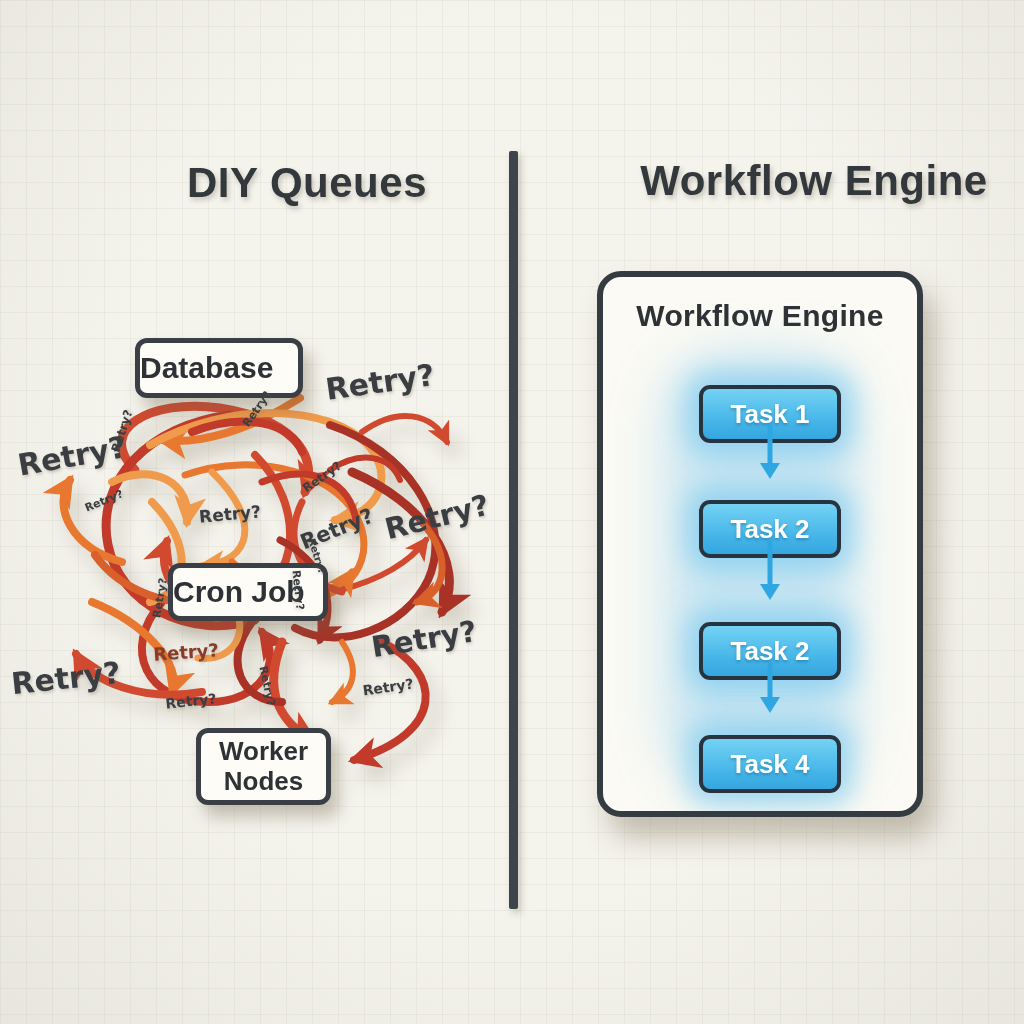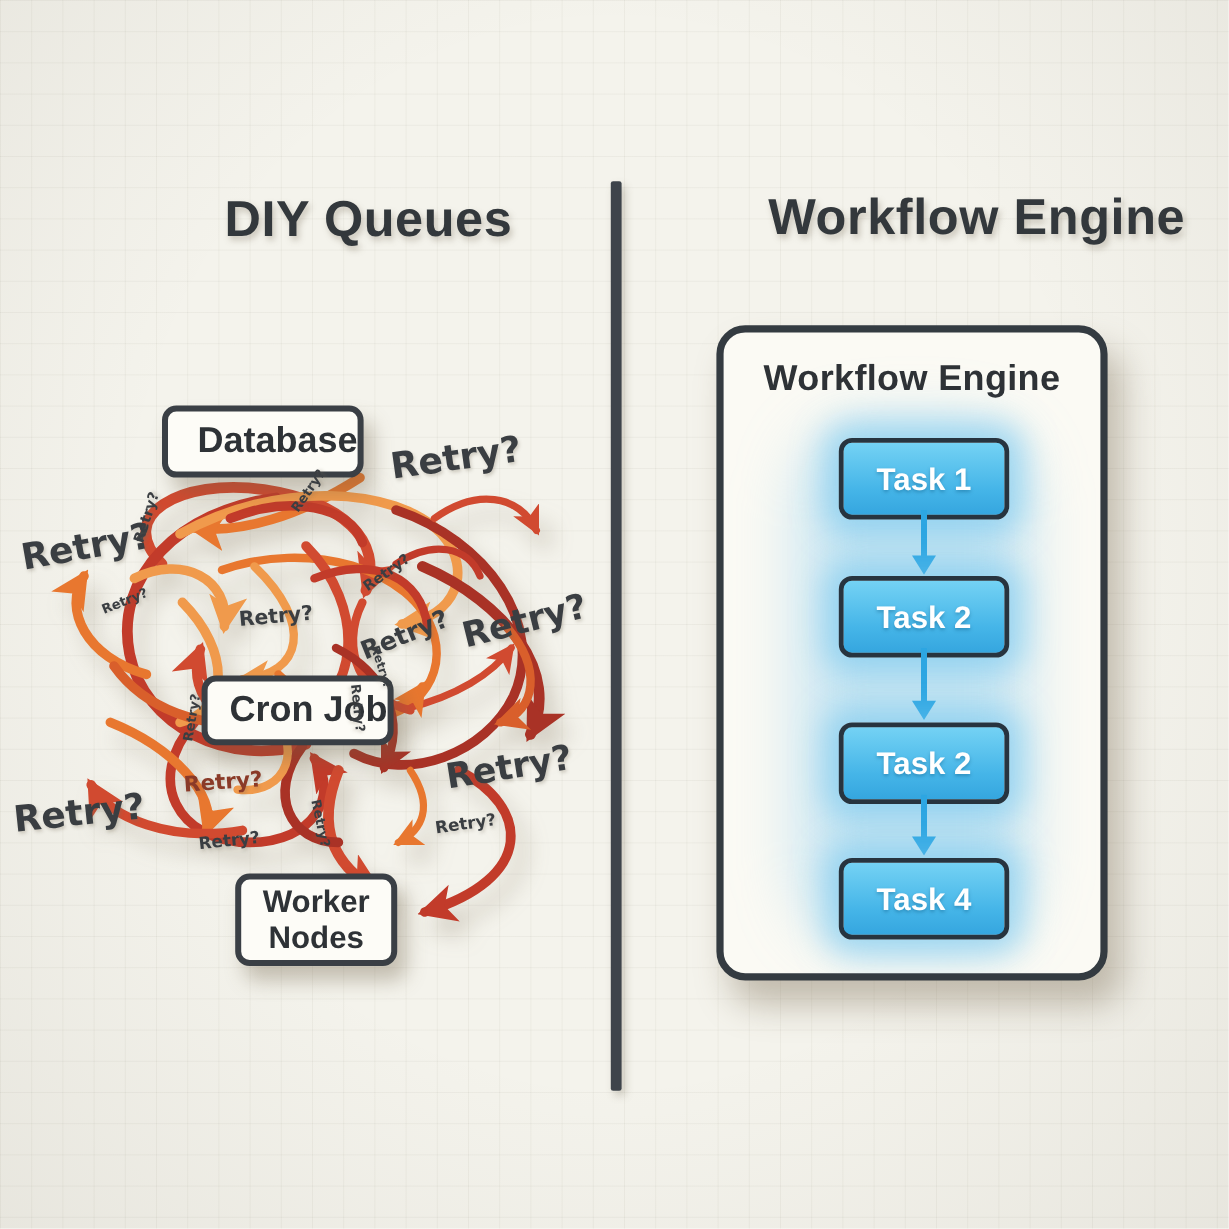--- a/index.html
+++ b/index.html
@@ -28,21 +28,21 @@
   .title.left{left:263px;top:183px;}
   .title.right{left:770px;top:181px;}
   .divider{
     position:absolute;left:509px;top:151px;width:9px;height:758px;
     background:#3e444b;border-radius:2px;
     box-shadow:3px 4px 7px rgba(110,100,80,0.30);
   }
   
   svg.tangle{position:absolute;left:0;top:0;filter:drop-shadow(9px 13px 9px rgba(120,105,80,0.28));}
   .node{
-    position:absolute;display:flex;align-items:center;justify-content:flex-end;
+    position:absolute;display:flex;align-items:center;justify-content:flex-start;
     background:#fdfcf7;border:5px solid #3a3f45;border-radius:12px;
     box-sizing:border-box;color:#2e3236;font-weight:700;text-align:center;
     box-shadow:8px 12px 16px rgba(110,95,70,0.35);
   }
   .node-database{left:135px;top:338px;width:168px;height:60px;font-size:30px;}
   .node-cronjob{left:168px;top:563px;width:160px;height:58px;font-size:30px;}
   .node-worker{left:196px;top:728px;width:135px;height:77px;font-size:26px;line-height:1.12;}
   .retry{
     position:absolute;transform-origin:center;
     font-family:"DejaVu Sans", sans-serif;font-weight:600;color:#3a3e42;
@@ -57,27 +57,28 @@
   }
   .panel-heading{
     position:absolute;left:0;top:22px;width:100%;text-align:center;
     font-size:30px;font-weight:700;color:#2e3236;letter-spacing:0.3px;
   }
   .glow-column{
     position:absolute;left:62px;top:78px;width:190px;height:430px;
     background:rgba(125,200,240,0.40);border-radius:60px;filter:blur(26px);
   }
   .task{
-    position:absolute;left:96px;width:142px;height:68px;box-sizing:border-box;
+    position:absolute;left:96px;width:142px;height:58px;box-sizing:border-box;
     display:flex;align-items:center;justify-content:center;
     background:linear-gradient(180deg,#74d2f4 0%,#45b5e8 65%,#35a6df 100%);
     border:4px solid #27343f;border-radius:11px;
     color:#ffffff;font-size:26px;font-weight:700;
     text-shadow:0 2px 3px rgba(0,70,110,0.35);
     box-shadow:0 0 26px 13px rgba(105,195,238,0.55);
+    margin-top:20px;
   }
   .task-1{top:88px;} .task-2{top:203px;} .task-3{top:325px;} .task-4{top:438px;}
   .flow-arrow{position:absolute;left:155px;width:24px;}
   .flow-arrow-1{top:148px;height:54px;}
   .flow-arrow-2{top:263px;height:60px;}
   .flow-arrow-3{top:385px;height:51px;}
 </style>
 </head>
 <body>
 

